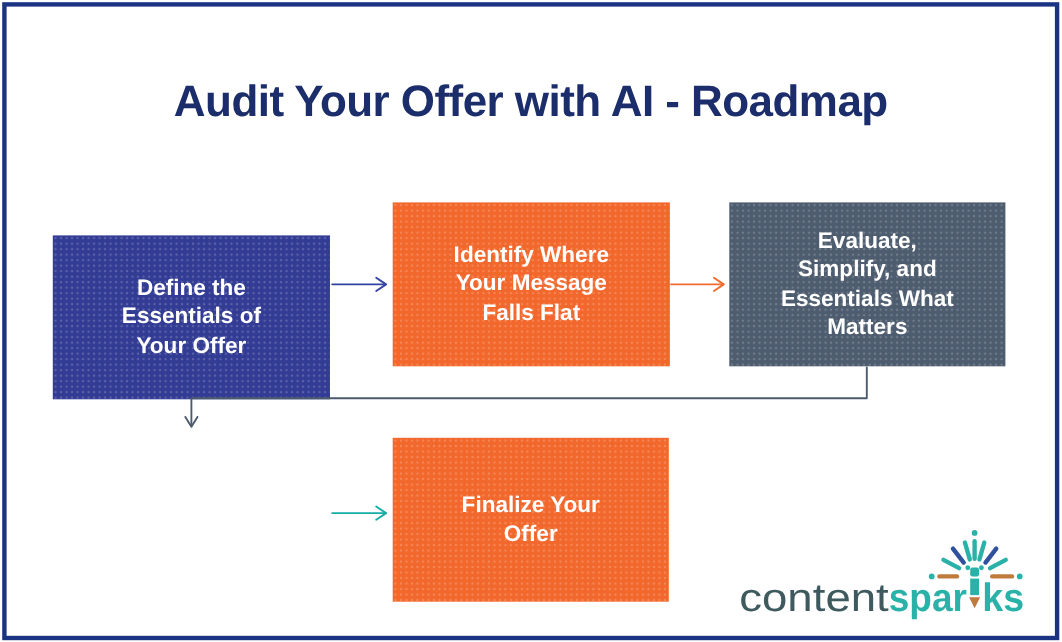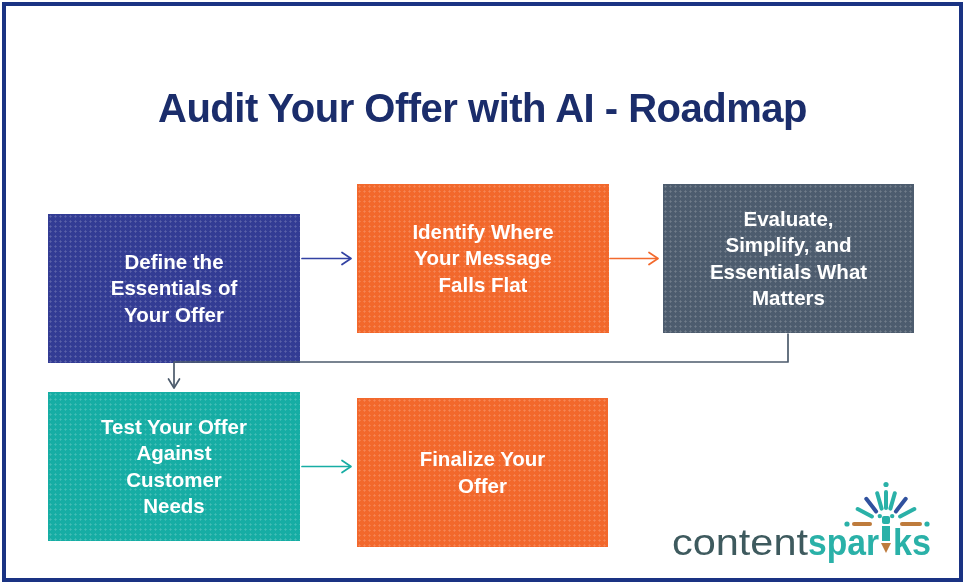--- a/index.html
+++ b/index.html
@@ -8,21 +8,21 @@
     --arrowBlue:#3342A3; --arrowOrange:#F26A2E; --arrowSlate:#4C5B6C; --arrowTeal:#17ADA4;
     --logoText:#3E5A5E; --logoTeal:#2AB1A8; --logoNavy:#30519E; --logoBrown:#BE7B3C;
   }
   html,body{margin:0;padding:0;background:#fff;}
   .stage{
     position:relative; width:965px; height:584px; background:#ffffff; overflow:hidden;
     font-family:"Liberation Sans", sans-serif;
   }
   .frame{position:absolute; inset:2px; border:4px solid var(--border); pointer-events:none;}
   .title{
-    position:absolute; top:70px; left:0; right:0; margin:16px;
+    position:absolute; top:70px; left:0; right:0; margin:0;
     text-align:center; font-size:40px; font-weight:700; letter-spacing:-0.5px;
     color:var(--title);
   }
   .box{
     position:absolute; display:flex; align-items:center; justify-content:center;
     color:#fff; font-weight:700; font-size:20.5px; line-height:26.5px; text-align:center;
     white-space:pre-line; padding:6px 12px; box-sizing:border-box;
     background-image:radial-gradient(rgba(255,255,255,0.20) 0.8px, transparent 1.4px);
     background-size:5px 5px;
   }
@@ -51,26 +51,20 @@
   <div class="box box2">
     <span>Identify Where
 Your Message
 Falls Flat</span>
   </div>
   <div class="box box3">
     <span>Evaluate,
 Simplify, and
 Essentials What
 Matters</span>
-  </div>
-  <div class="box box4">
-    <span>Test Your Offer
-Against
-Customer
-Needs</span>
   </div>
   <div class="box box5">
     <span>Finalize Your
 Offer</span>
   </div>
 
   <svg class="overlay" width="965" height="584" viewBox="0 0 965 584" aria-hidden="true">
     <g style="stroke:var(--arrowBlue)">
       <path d="M302,258.5 H350"></path>
       <path d="M342,252.5 L351,258.5 L342,264.5"></path>

